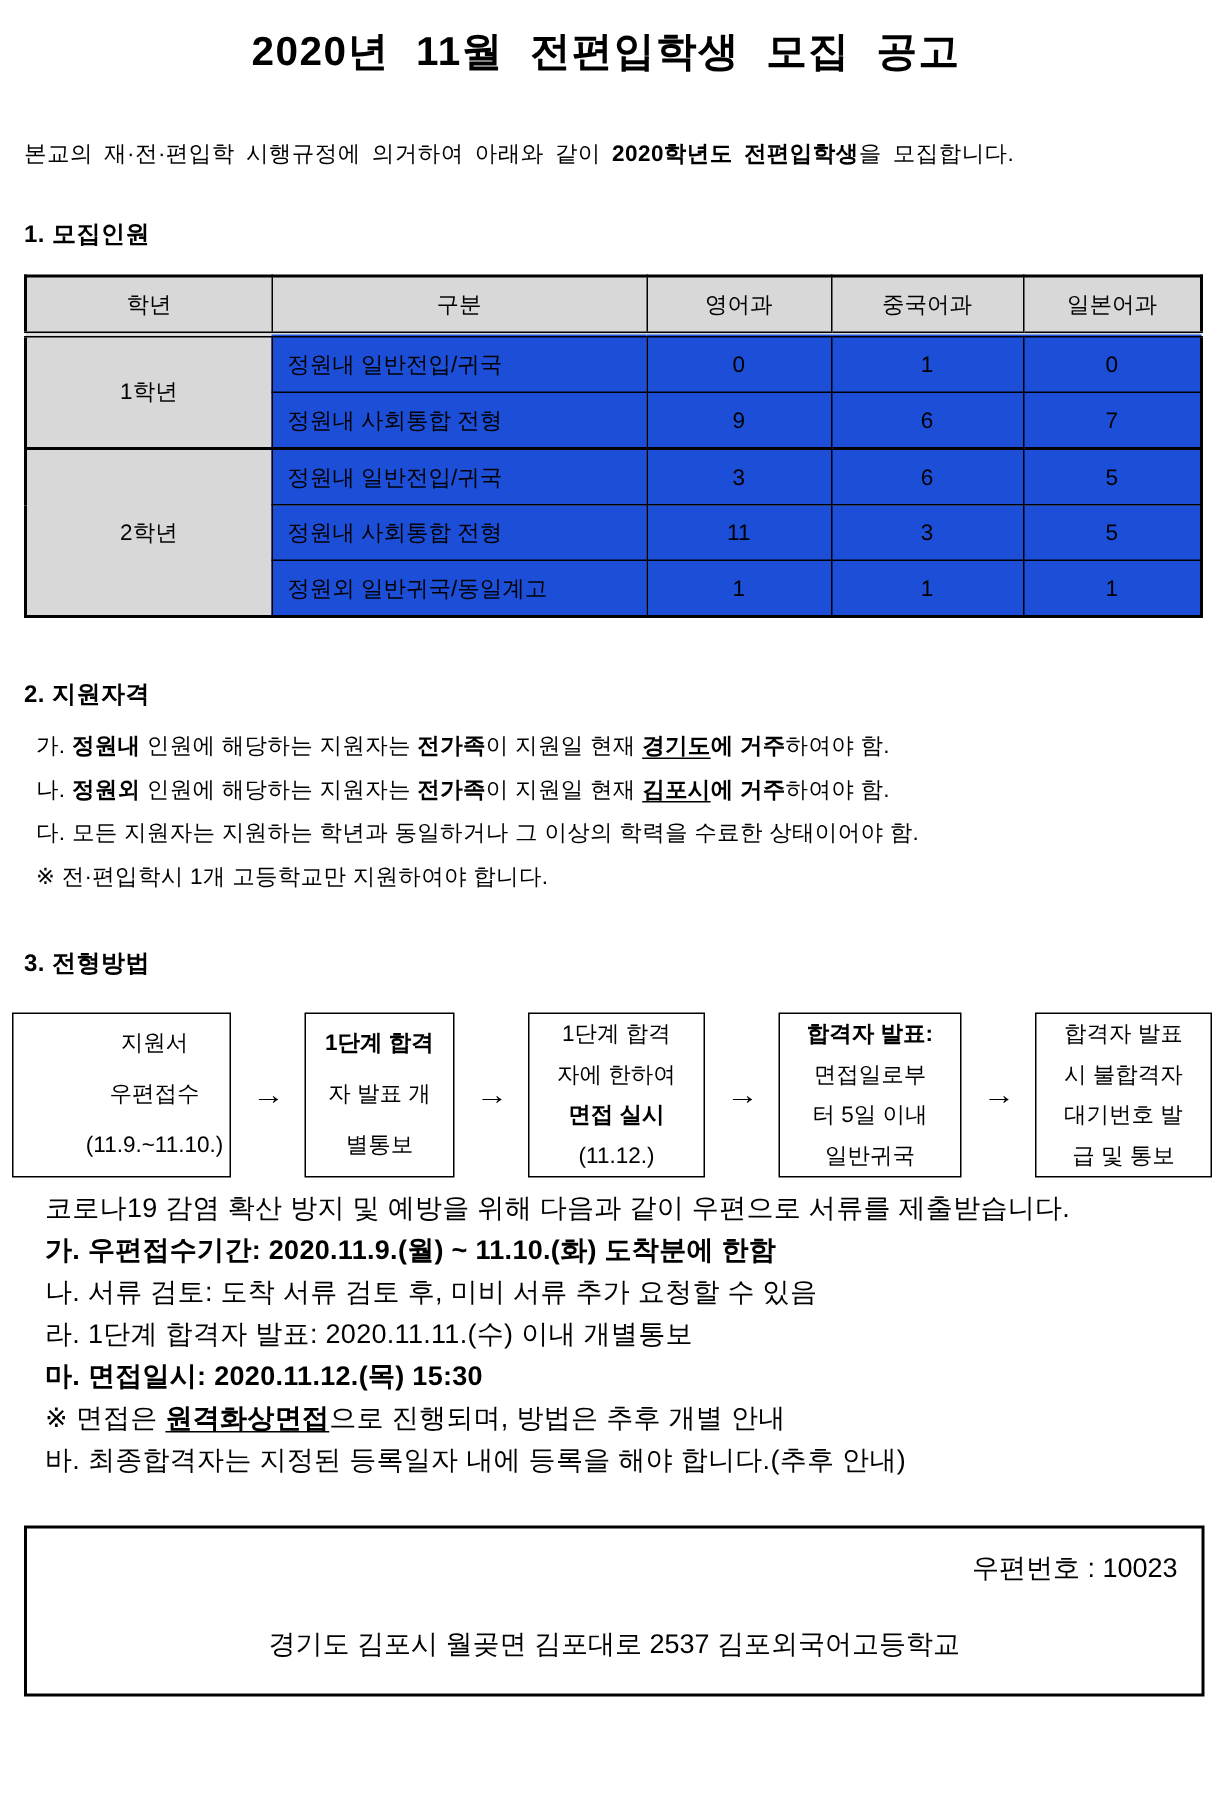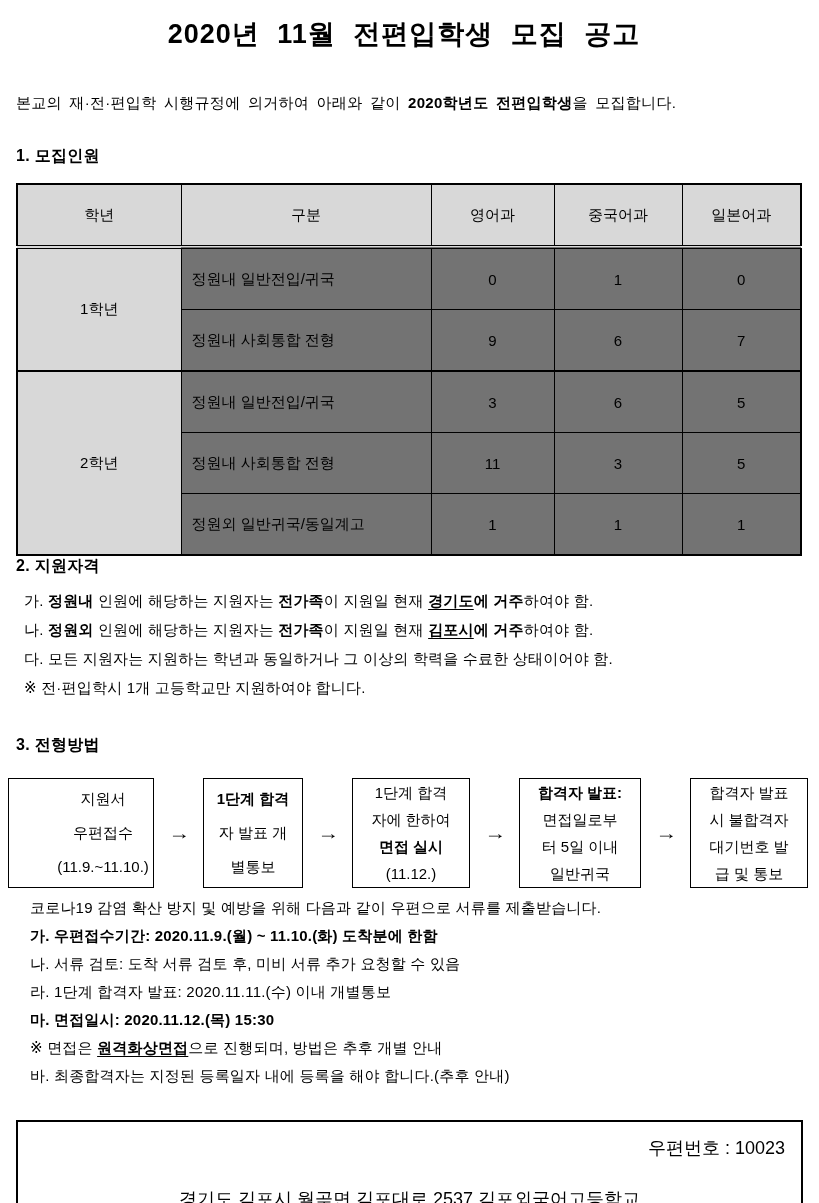--- a/index.html
+++ b/index.html
@@ -29,46 +29,46 @@
   .b{font-weight:bold;}
   .u{text-decoration:underline;text-underline-offset:3px;}
 
   
   .sec-head{
     margin:0 0 0 16px;
     font-size:16px;font-weight:bold;
     letter-spacing:0.3px;
   }
   .sec1-head{margin-top:33px;}
-  .sec2-head{}
+  .sec2-head{margin-top:41px;}
   .sec3-head{margin-top:33px;}
   .sec4-head{margin-top:56px;}
 
   
   table.recruit{
     margin:16px 0 0 16px;
     width:784px;
     border-collapse:collapse;
     border:2px solid #000;
     font-size:15px;
     table-layout:fixed;
   }
   table.recruit th, table.recruit td{
     border:1px solid #000;
     text-align:center;
     vertical-align:middle;
     font-weight:normal;
-    padding:12px;
+    padding:0;
   }
   table.recruit thead th{
     height:36px;
     background:#d8d8d8;
     border-bottom:4px double #000;
   }
-  table.recruit tbody td{height:36px;background:#737373;}
+  table.recruit tbody td{height:36px;background:#1d4ed8;}
   table.recruit td.grade{background:#d8d8d8;}
   table.recruit td.cat{text-align:left;padding-left:10px;}
   table.recruit tr.group-start td{border-top:2px solid #000;}
 
   
   .sec2-line{
     margin:0 0 0 24px;
     font-size:15px;line-height:29px;
     letter-spacing:0.2px;
   }
@@ -100,21 +100,21 @@
   .flow-box.lines4 .fl{line-height:27px;}
   .flow-arrow{
     font-weight:bold;font-size:18px;
     flex:0 0 auto;
     transform:scaleX(1.2);
   }
 
   
   .sec4-line{
     margin:0 0 0 30px;
-    font-size:15px;line-height:28px;
+    font-size:18px;line-height:28px;
     letter-spacing:0.2px;
   }
   .sec4-first{margin-top:6px;}
 
   
   .footer-box{
     margin:30px 0 0 16px;
     width:787px;height:114px;
     border:2px solid #000;
     box-sizing:border-box;

